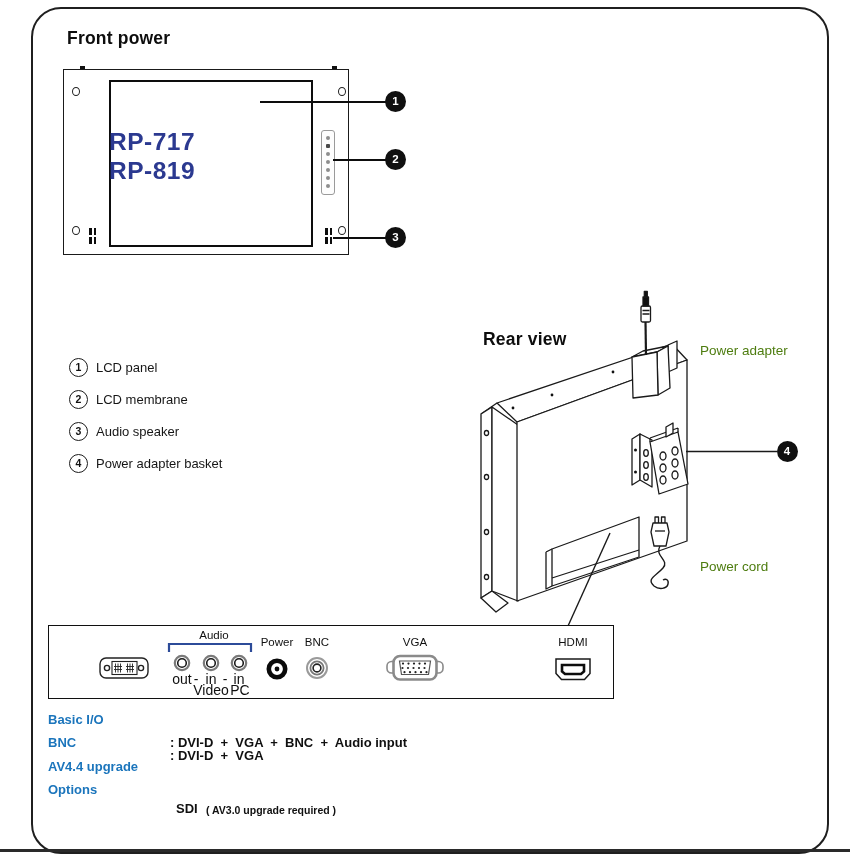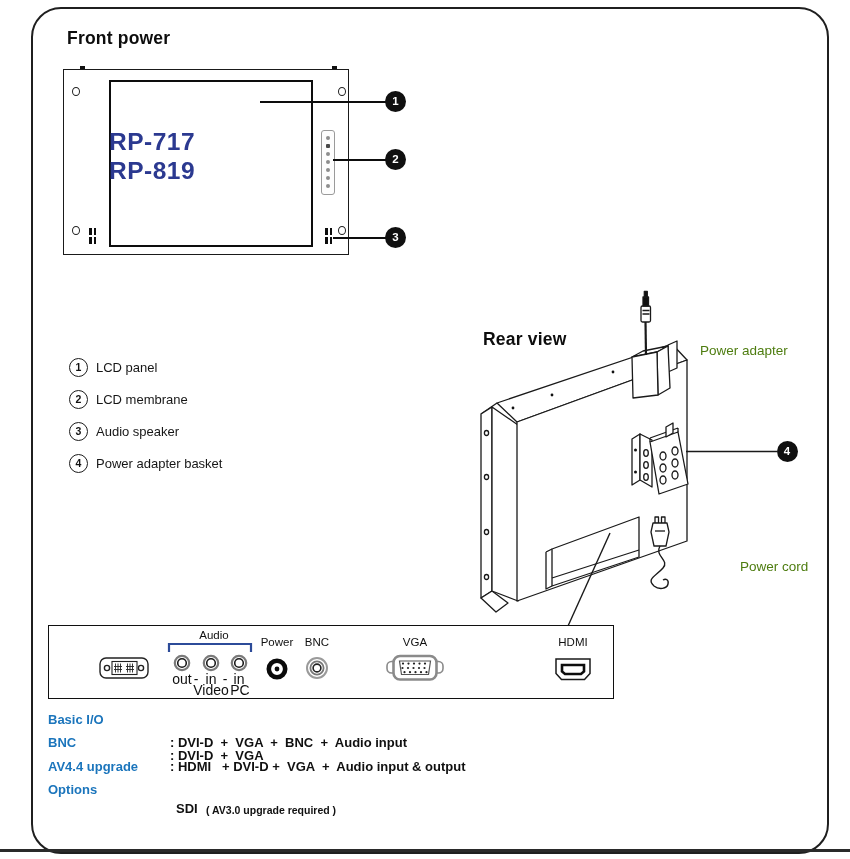--- a/index.html
+++ b/index.html
@@ -106,21 +106,21 @@
     <span class="legend-num">3</span>
     <span class="legend-label">Audio speaker</span>
   </div>
   <div class="abs legend-row" style="left:69px;top:454px;width:260px;">
     <span class="legend-num">4</span>
     <span class="legend-label">Power adapter basket</span>
   </div>
 
   <div class="abs view-title" style="left:483px;top:329px;">Rear view</div>
   <div class="abs rear-label" style="left:700px;top:343px;">Power adapter</div>
-  <div class="abs rear-label" style="left:700px;top:559px;margin-left:40px;">Power cord</div>
+  <div class="abs rear-label" style="left:700px;top:559px;">Power cord</div>
   <div class="abs callout" style="left:776.5px;top:440.5px;">4</div>
 
   <svg class="abs" style="left:440px;top:285px;" width="370" height="355" viewBox="440 285 370 355">
     <g stroke="#1a1a1a" stroke-width="1.3" fill="#fff" stroke-linejoin="round">
 
       <polygon points="497,403 672,344 687,360 517,422"></polygon>
       <line x1="481" y1="414" x2="497" y2="403"></line>
 
       <polygon points="481,414 492,407 492,591 481,598"></polygon>
       <polygon points="481,598 492,591 508,603 496,612"></polygon>
@@ -267,18 +267,17 @@
   <div class="abs audio-sub" style="left:218px;top:671px;width:14px;">-</div>
   <div class="abs audio-sub" style="left:224px;top:671px;width:30px;">in</div>
   <div class="abs audio-sub" style="left:186px;top:682px;width:50px;">Video</div>
   <div class="abs audio-sub" style="left:225px;top:682px;width:30px;">PC</div>
 
   <div class="abs opt-label" style="left:48px;top:712px;">Basic I/O</div>
   <div class="abs opt-value" style="left:170px;top:712px;margin-top:36px;">: DVI-D  +  VGA</div>
   <div class="abs opt-label" style="left:48px;top:735px;">BNC</div>
   <div class="abs opt-value" style="left:170px;top:735px;">: DVI-D  +  VGA  +  BNC  +  Audio input</div>
   <div class="abs opt-label" style="left:48px;top:759px;">AV4.4 upgrade</div>
-  <div class="abs opt-value" style="left:170px;top:759px;">: HDMI   + DVI-D +  VGA  +  Audio input &amp; output</div>
   <div class="abs opt-label" style="left:48px;top:782px;">Options</div>
   <div class="abs sdi-name" style="left:176px;top:801px;">SDI</div>
   <div class="abs sdi-note" style="left:206px;top:803.5px;text-align:center;">( AV3.0 upgrade required )</div>
 
 </div>
 
 </body></html>

